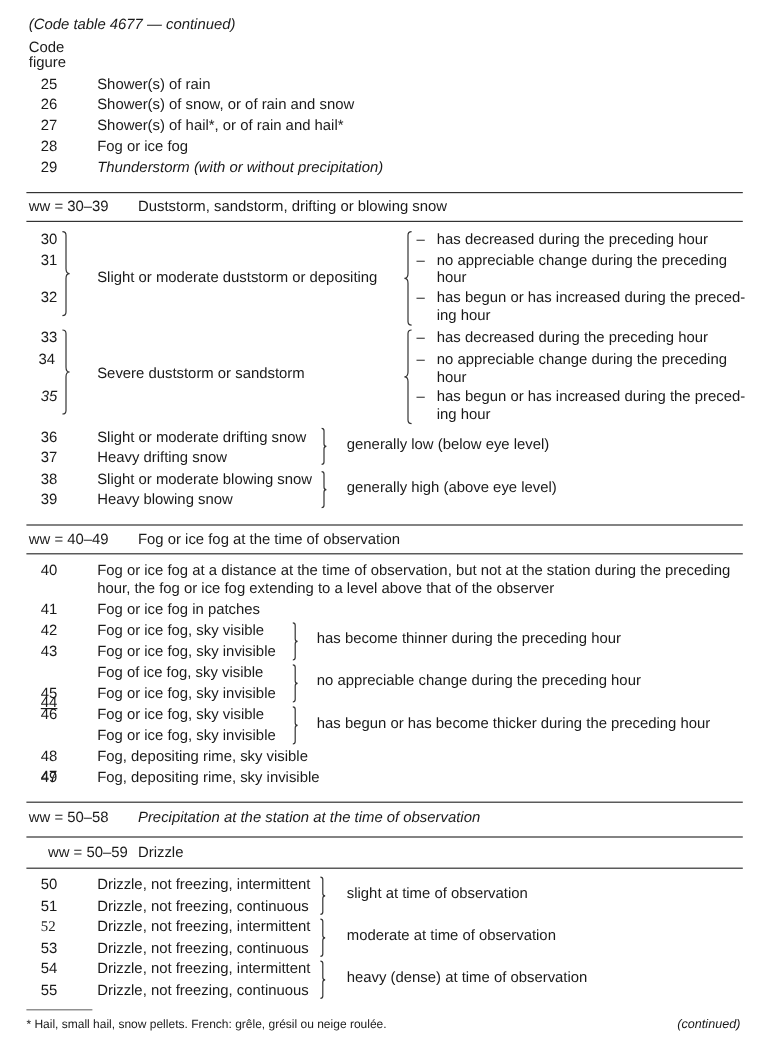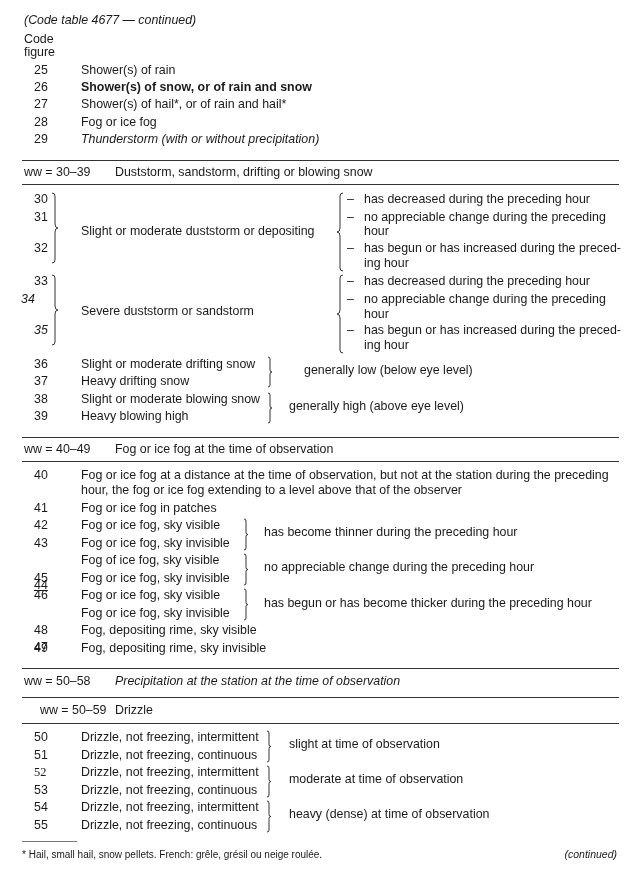--- a/index.html
+++ b/index.html
@@ -21,21 +21,21 @@
 <div class="abs" style="left:24px;top:33px;line-height:13px;">Code</div>
 <div class="abs" style="left:24px;top:46px;line-height:13px;">figure</div>
 
 <div>
   <div>
     <span class="abs" style="left:34px;top:63px;">25</span>
     <span class="abs" style="left:81px;top:63px;">Shower(s) of rain</span>
   </div>
   <div>
     <span class="abs" style="left:34px;top:80px;">26</span>
-    <span class="abs" style="left:81px;top:80px;font-weight:bold;">Shower(s) of snow, or of rain and snow</span>
+    <span class="abs" style="left:81px;top:80px;">Shower(s) of snow, or of rain and snow</span>
   </div>
   <div>
     <span class="abs" style="left:34px;top:97px;">27</span>
     <span class="abs" style="left:81px;top:97px;">Shower(s) of hail*, or of rain and hail*</span>
   </div>
   <div>
     <span class="abs" style="left:34px;top:115px;">28</span>
     <span class="abs" style="left:81px;top:115px;">Fog or ice fog</span>
   </div>
   <div>
@@ -69,21 +69,21 @@
   <span class="abs" style="left:347px;top:210px;">–</span>
   <span class="abs" style="left:364px;top:210px;">no appreciable change during the preceding</span>
   <span class="abs" style="left:364px;top:224px;">hour</span>
   <span class="abs" style="left:347px;top:241px;">–</span>
   <span class="abs" style="left:364px;top:241px;">has begun or has increased during the preced-</span>
   <span class="abs" style="left:364px;top:256px;">ing hour</span>
 </div>
 
 <div>
   <span class="abs" style="left:34px;top:274px;">33</span>
-  <span class="abs" style="left:21px;top:292px;font-style:italic;">34</span>
+  <span class="abs" style="left:32px;top:292px;">34</span>
   <span class="abs" style="left:34px;top:323px;font-style:italic;">35</span>
   <div class="brace" style="left:51px;top:274px;">
     <svg width="10" height="72" viewBox="0 0 10 72">
         <path d="M1 1 Q4 1 4 4 L4 32 Q4 36 7 36 Q4 36 4 40 L4 68 Q4 71 1 71" fill="none" stroke="#333" stroke-width="1"></path>
       </svg>
   </div>
   <span class="abs" style="left:81px;top:304px;">Severe duststorm or sandstorm</span>
   <div class="brace" style="left:334px;top:274px;">
     <svg width="10" height="80" viewBox="0 0 10 80">
         <path d="M9 1 Q6 1 6 4 L6 36 Q6 40 3 40 Q6 40 6 44 L6 76 Q6 79 9 79" fill="none" stroke="#333" stroke-width="1"></path>
@@ -102,26 +102,26 @@
 <div>
   <span class="abs" style="left:34px;top:357px;">36</span>
   <span class="abs" style="left:81px;top:357px;">Slight or moderate drifting snow</span>
   <span class="abs" style="left:34px;top:374px;">37</span>
   <span class="abs" style="left:81px;top:374px;">Heavy drifting snow</span>
   <div class="brace" style="left:267px;top:356px;">
     <svg width="8" height="32" viewBox="0 0 8 32">
         <path d="M1 1 Q3 1 3 3 L3 14 Q3 16 5 16 Q3 16 3 18 L3 29 Q3 31 1 31" fill="none" stroke="#333" stroke-width="1"></path>
       </svg>
   </div>
-  <span class="abs" style="left:304px;top:363px;text-align:right;">generally low (below eye level)</span>
+  <span class="abs" style="left:289px;top:363px;text-align:right;">generally low (below eye level)</span>
 
   <span class="abs" style="left:34px;top:392px;">38</span>
   <span class="abs" style="left:81px;top:392px;">Slight or moderate blowing snow</span>
   <span class="abs" style="left:34px;top:409px;">39</span>
-  <span class="abs" style="left:81px;top:409px;">Heavy blowing high</span>
+  <span class="abs" style="left:81px;top:409px;">Heavy blowing snow</span>
   <div class="brace" style="left:267px;top:392px;">
     <svg width="8" height="32" viewBox="0 0 8 32">
         <path d="M1 1 Q3 1 3 3 L3 14 Q3 16 5 16 Q3 16 3 18 L3 29 Q3 31 1 31" fill="none" stroke="#333" stroke-width="1"></path>
       </svg>
   </div>
   <span class="abs" style="left:289px;top:399px;">generally high (above eye level)</span>
 </div>
 
 <div class="rule" style="top:437px;"></div>
 <span class="abs" style="left:24px;top:442px;">ww = 40–49</span>

